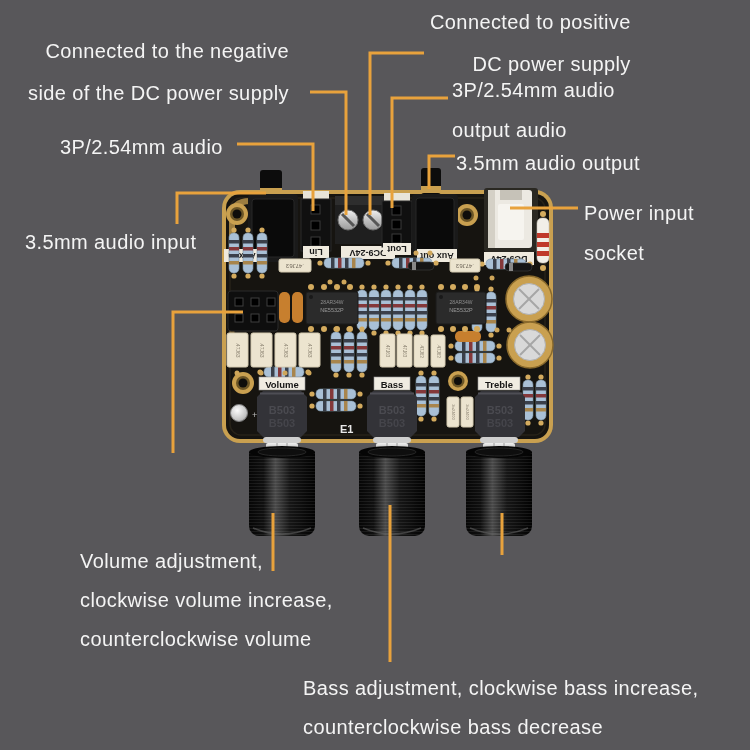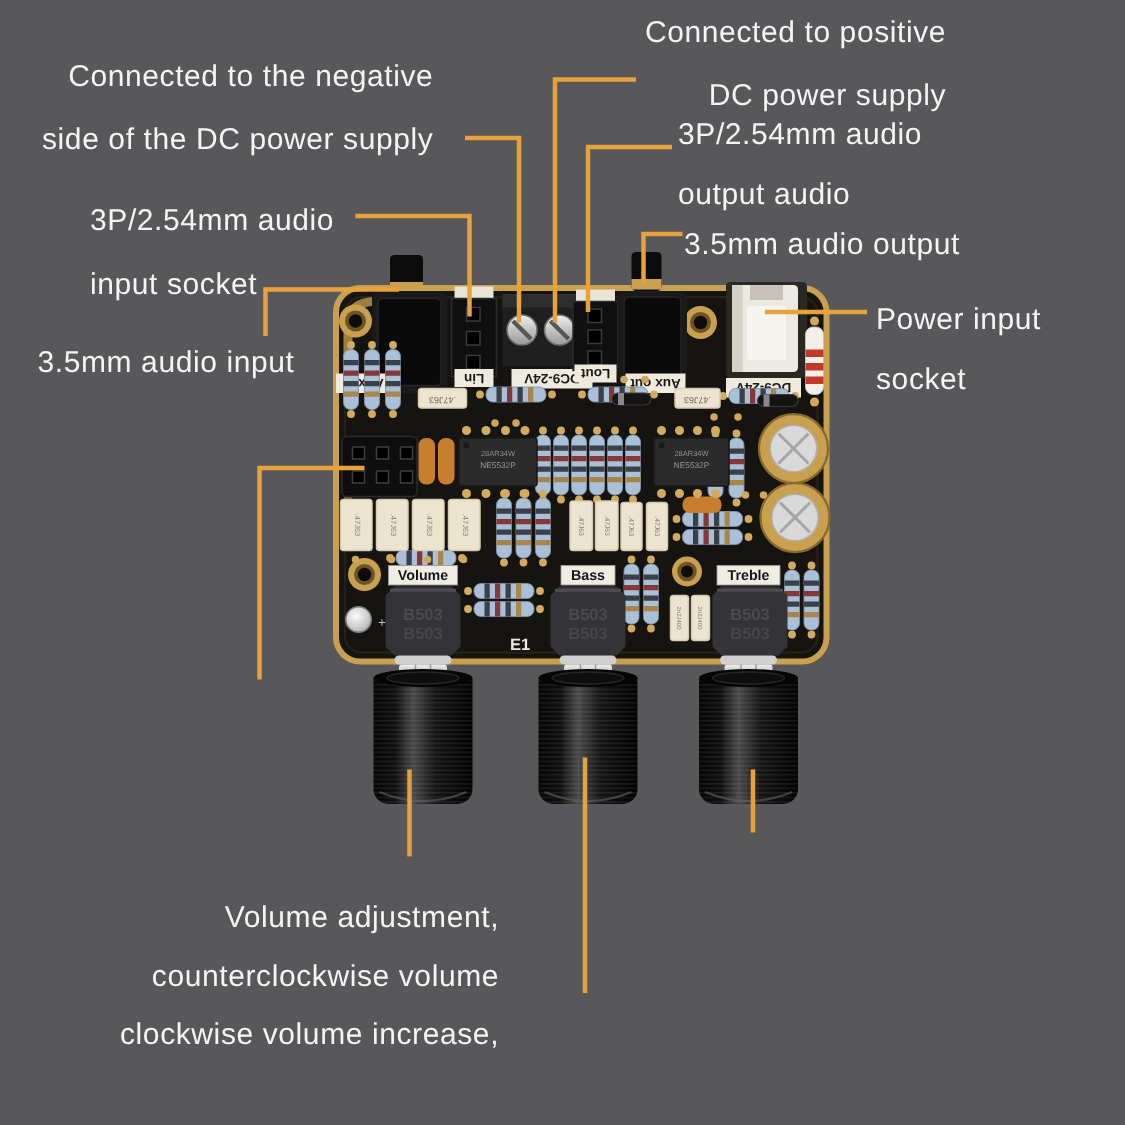--- a/index.html
+++ b/index.html
@@ -377,21 +377,20 @@
   </g>
 </svg>
 
 <div class="ann lh42" style="left:28px;top:30px;">
   <div>Connected to the negative</div>
   <div>side of the DC power supply</div>
 </div>
 
 <div class="ann lh43" style="left:60px;top:126px;">
   <div>3P/2.54mm audio</div>
-  <div>input socket</div>
 </div>
 
 <div class="ann lh40" style="left:25px;top:222px;">
   <div>3.5mm audio input</div>
 </div>
 
 <div class="ann lh42" style="left:430px;top:1px;">
   <div>Connected to positive</div>
   <div>DC power supply</div>
 </div>
@@ -404,21 +403,25 @@
 <div class="ann lh40" style="left:456px;top:143px;">
   <div>3.5mm audio output</div>
 </div>
 
 <div class="ann lh40" style="left:584px;top:193px;">
   <div>Power input</div>
   <div>socket</div>
 </div>
 
 
-<div class="ann lh39" style="left:80px;top:593px;text-align:right;">
+<div class="ann lh39" style="left:80px;top:542px;">
   <div>Volume adjustment,</div>
+  <div>clockwise volume increase,</div>
   <div>counterclockwise volume</div>
-  <div>clockwise volume increase,</div>
-</div>
-
-
+</div>
+
+
+<div class="ann lh39" style="left:303px;top:669px;">
+  <div>Bass adjustment, clockwise bass increase,</div>
+  <div>counterclockwise bass decrease</div>
+</div>
 
 </div>
 
 </body></html>

